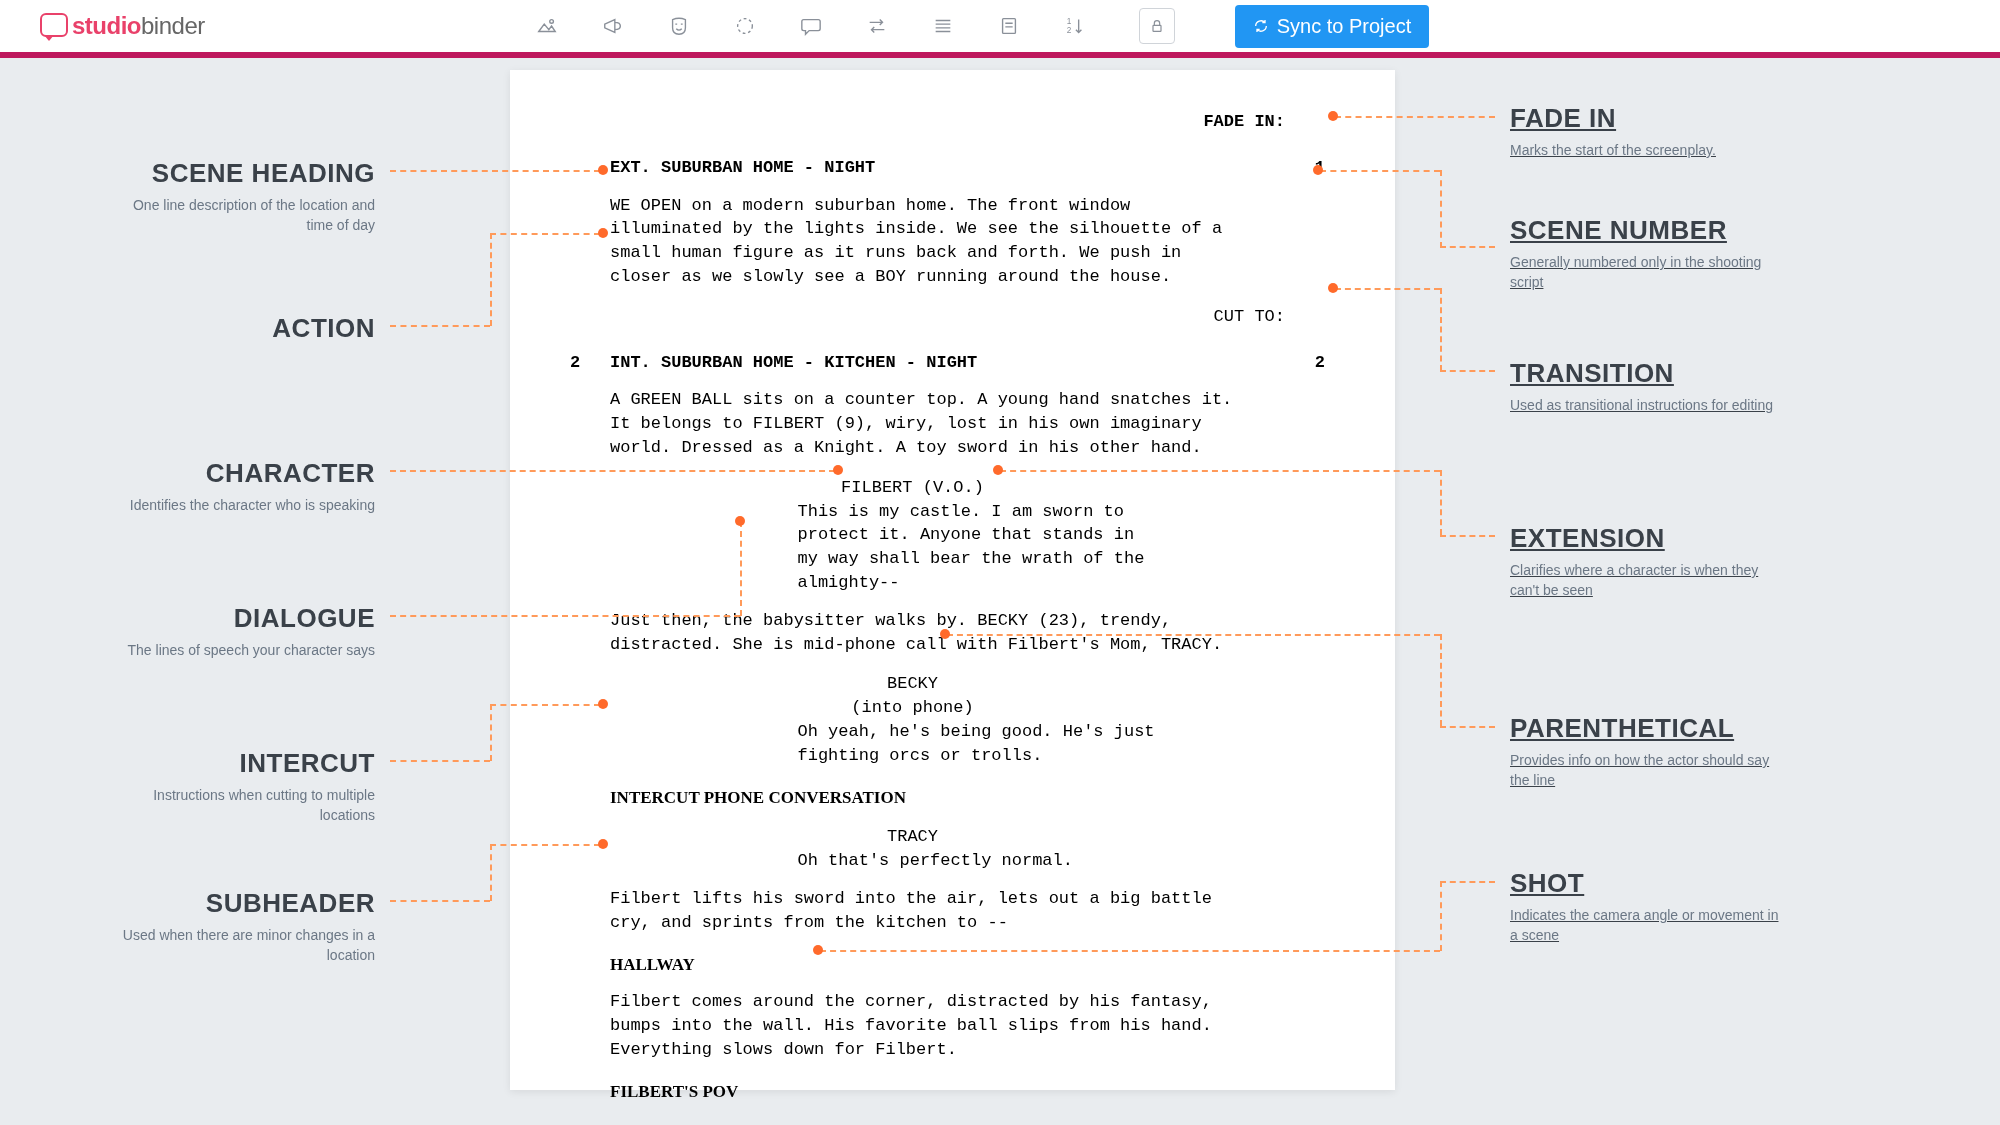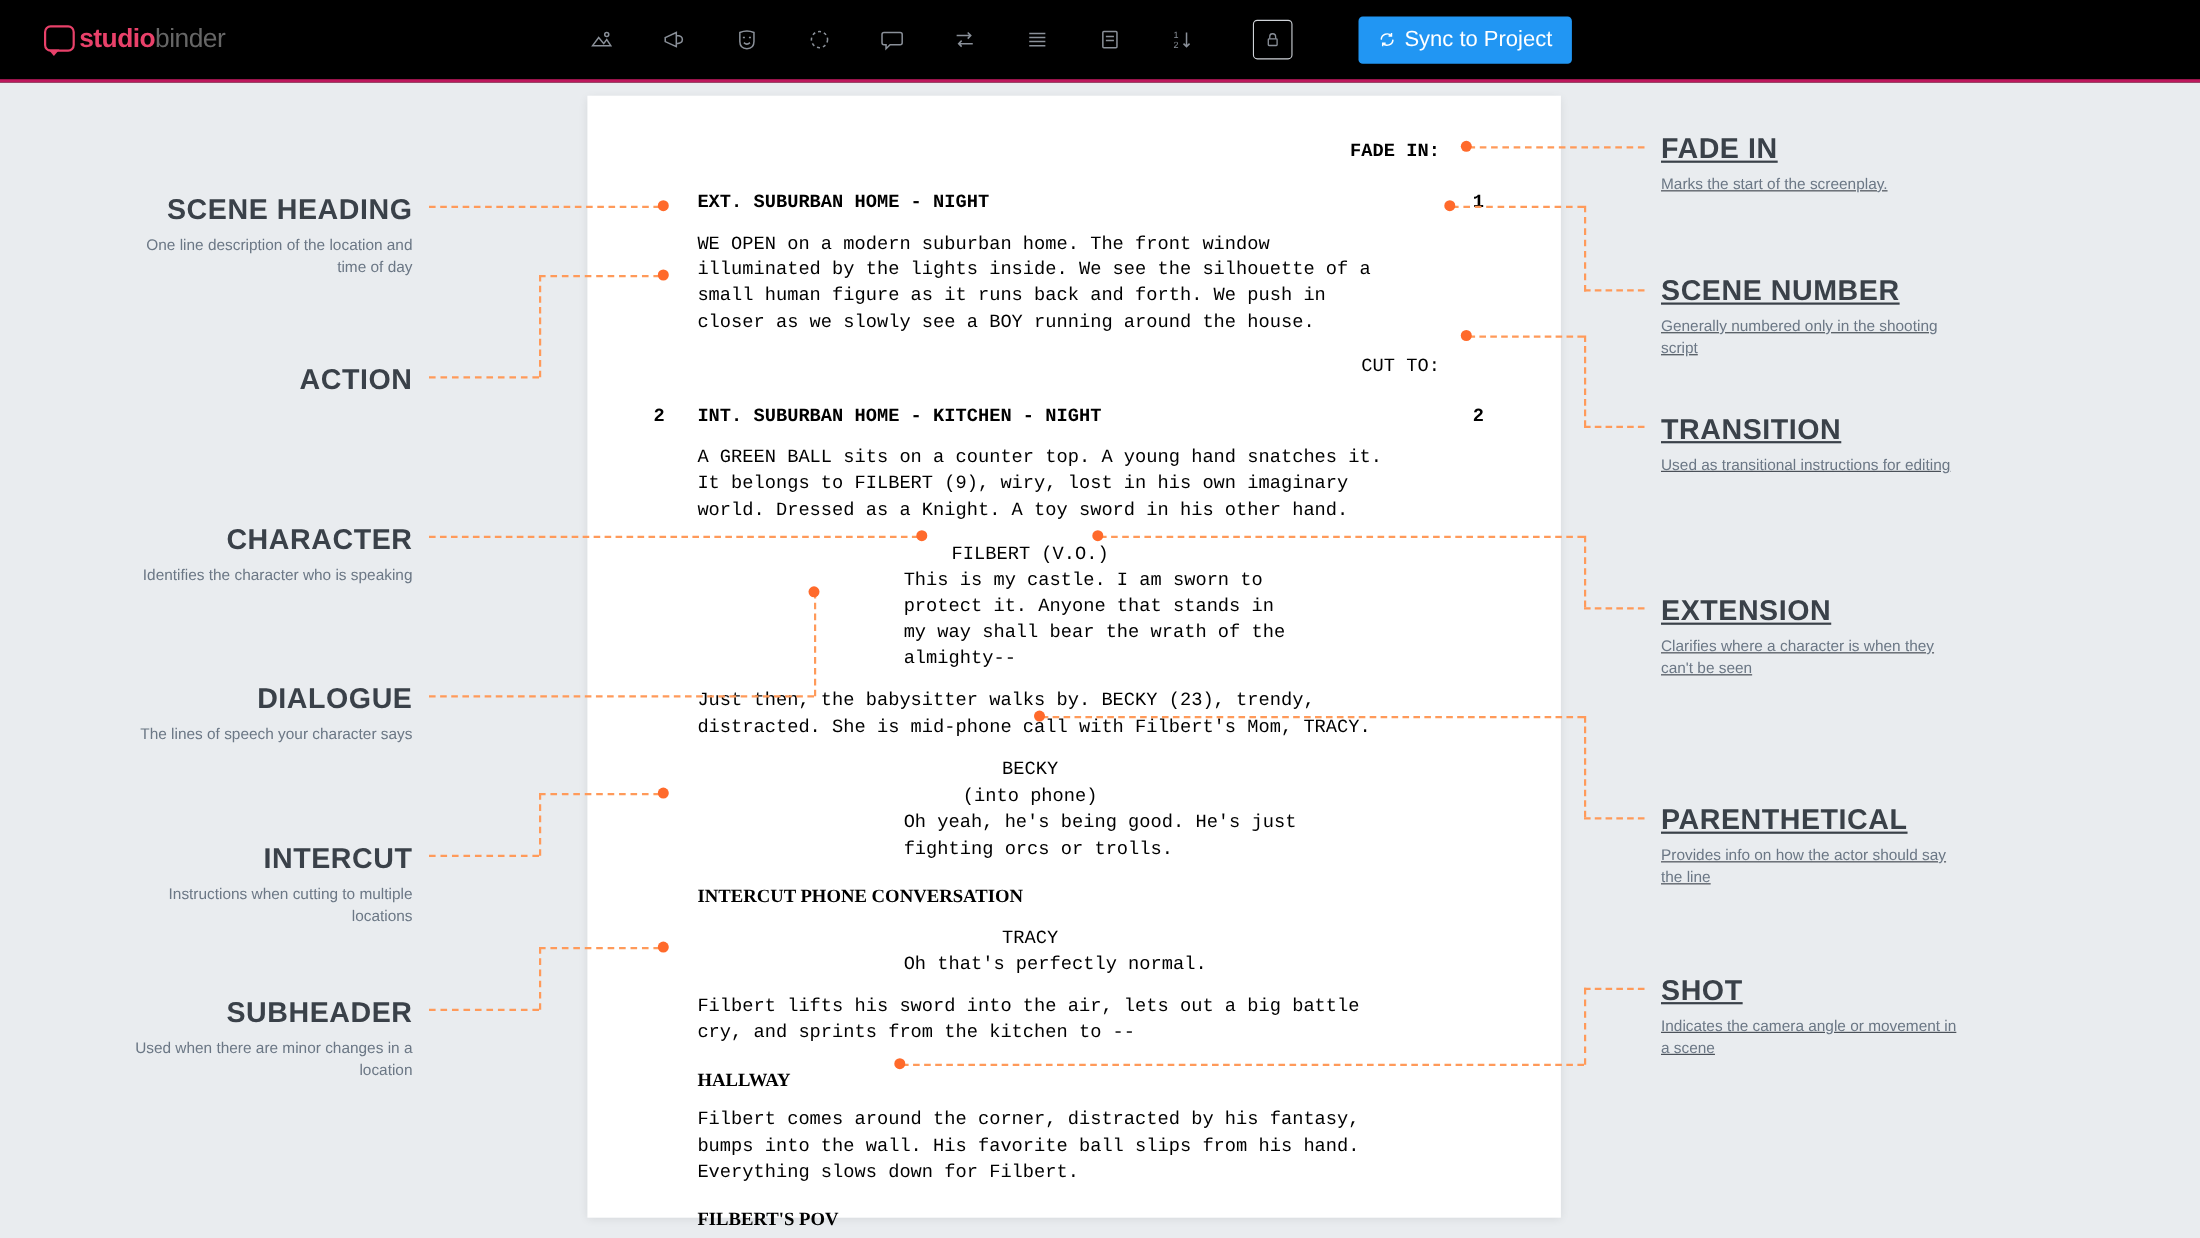--- a/index.html
+++ b/index.html
@@ -4,26 +4,26 @@
 <style>
   * { box-sizing: border-box; margin: 0; padding: 0; }
   body {
     font-family: -apple-system, BlinkMacSystemFont, "Segoe UI", Helvetica, Arial, sans-serif;
     background: #e9ecef;
     width: 2000px;
     height: 1125px;
     overflow: hidden;
   }
   .topbar {
-    height: 75px;
-    background: #000000;
+    height: 58px;
+    background: #ffffff;
     display: flex;
     align-items: center;
     padding: 0 40px;
-    border-bottom: 3px solid #be185d;
+    border-bottom: 6px solid #be185d;
   }
   .logo {
     display: flex;
     align-items: center;
     gap: 6px;
     color: #e9416a;
     font-weight: 600;
     font-size: 24px;
     letter-spacing: -0.5px;
   }
@@ -100,21 +100,20 @@
     top: 12px;
     width: 885px;
     height: 1020px;
     background: #fff;
     box-shadow: 0 2px 8px rgba(0,0,0,0.08);
     padding: 40px 60px 40px 100px;
     font-family: "Courier New", Courier, monospace;
     font-size: 17px;
     line-height: 1.4;
     color: #000;
-    margin-left: 24px;
   }
   .fade-in { text-align: right; padding-right: 50px; font-weight: bold; }
   .slug { font-weight: bold; margin-top: 22px; display: flex; }
   .slug .num-left { position: absolute; left: 60px; }
   .slug .text { flex: 1; }
   .slug .num-right { padding-right: 10px; }
   .action { margin-top: 14px; max-width: 640px; }
   .transition { text-align: right; padding-right: 50px; margin-top: 16px; }
   .char { text-align: center; margin-top: 16px; padding-right: 120px; }
   .paren { text-align: center; margin-top: 0; padding-right: 120px; }
@@ -295,21 +294,21 @@
   </div>
   <div class="label left" style="right:1625px; top:830px;">
     <h3>SUBHEADER</h3>
     <p>Used when there are minor changes in a location</p>
   </div>
 
   <div class="label right" style="left:1510px; top:45px;">
     <h3>FADE IN</h3>
     <p>Marks the start of the screenplay.</p>
   </div>
-  <div class="label right" style="left:1510px; top:174px;">
+  <div class="label right" style="left:1510px; top:157px;">
     <h3>SCENE NUMBER</h3>
     <p>Generally numbered only in the shooting script</p>
   </div>
   <div class="label right" style="left:1510px; top:300px;">
     <h3>TRANSITION</h3>
     <p>Used as transitional instructions for editing</p>
   </div>
   <div class="label right" style="left:1510px; top:465px;">
     <h3>EXTENSION</h3>
     <p>Clarifies where a character is when they can't be seen</p>

